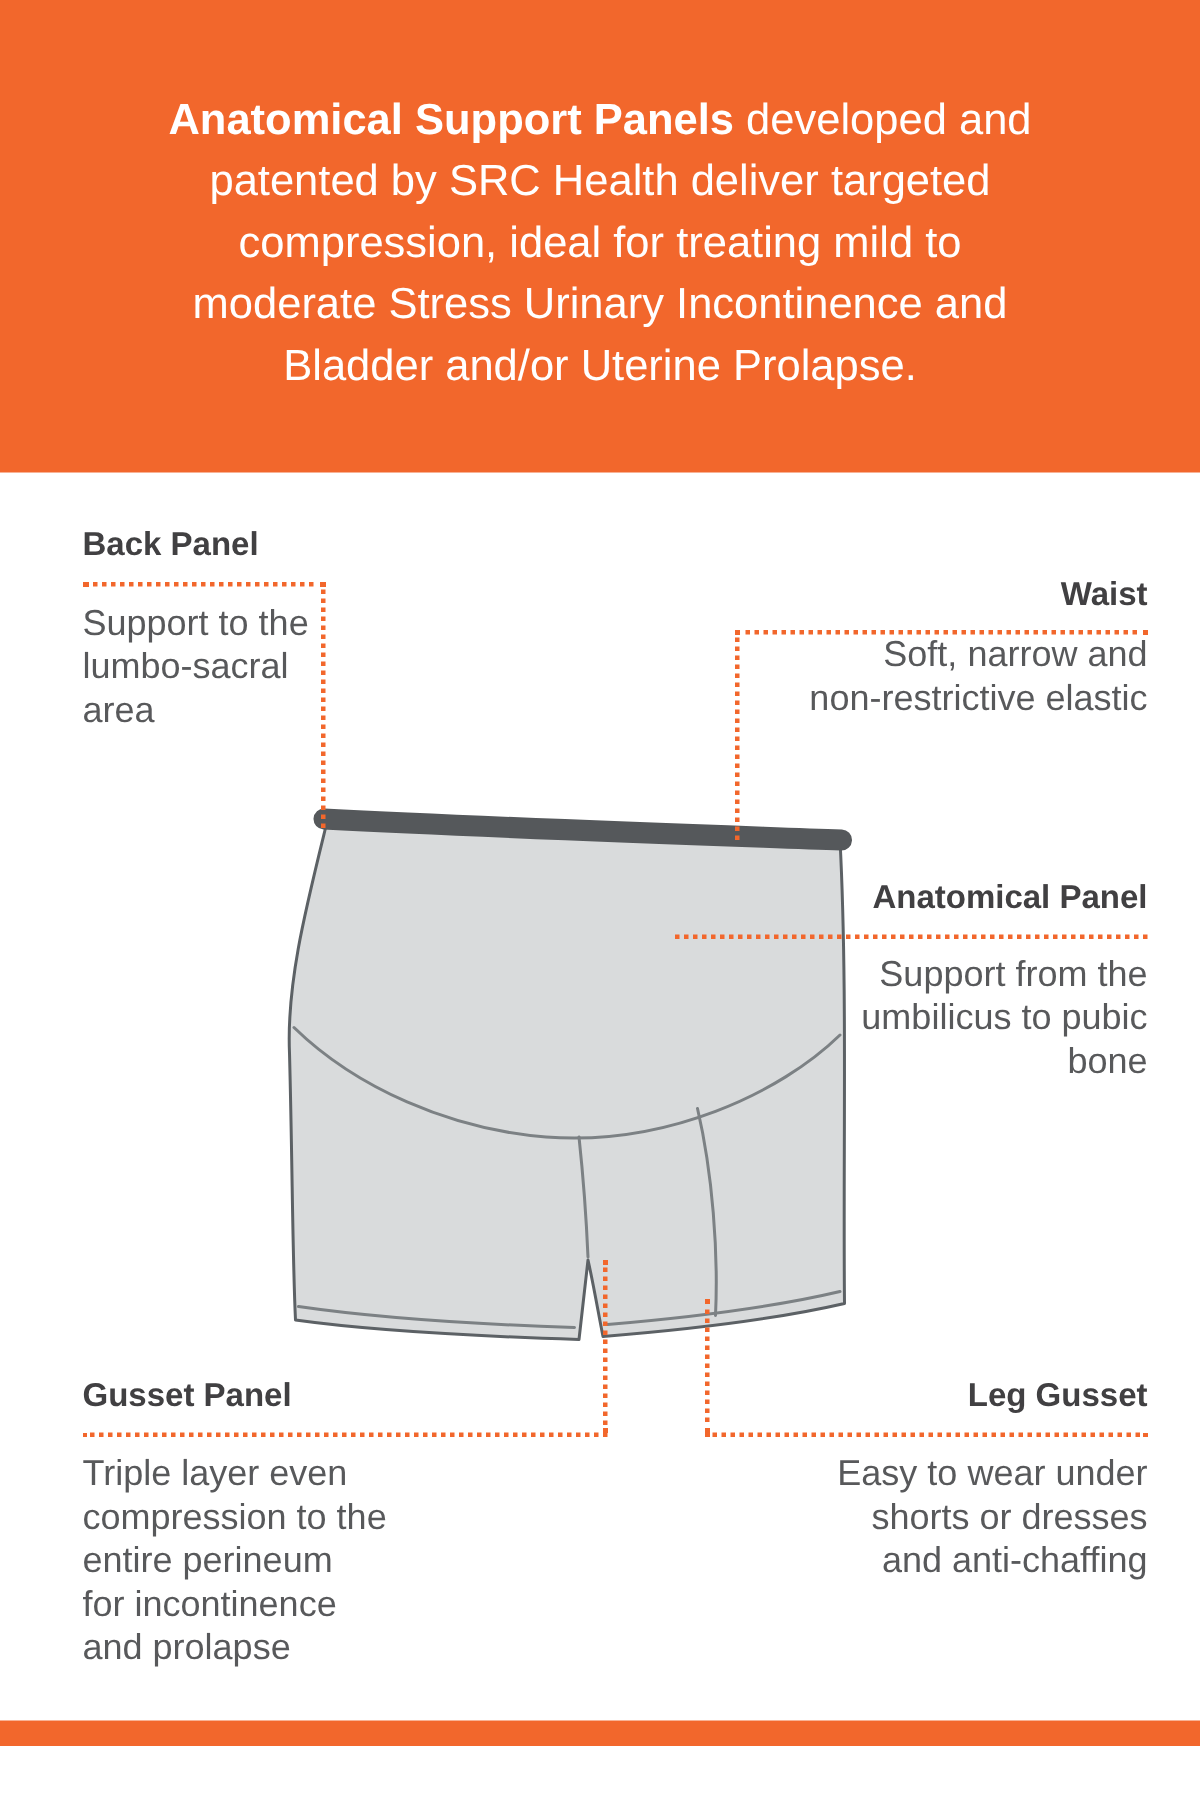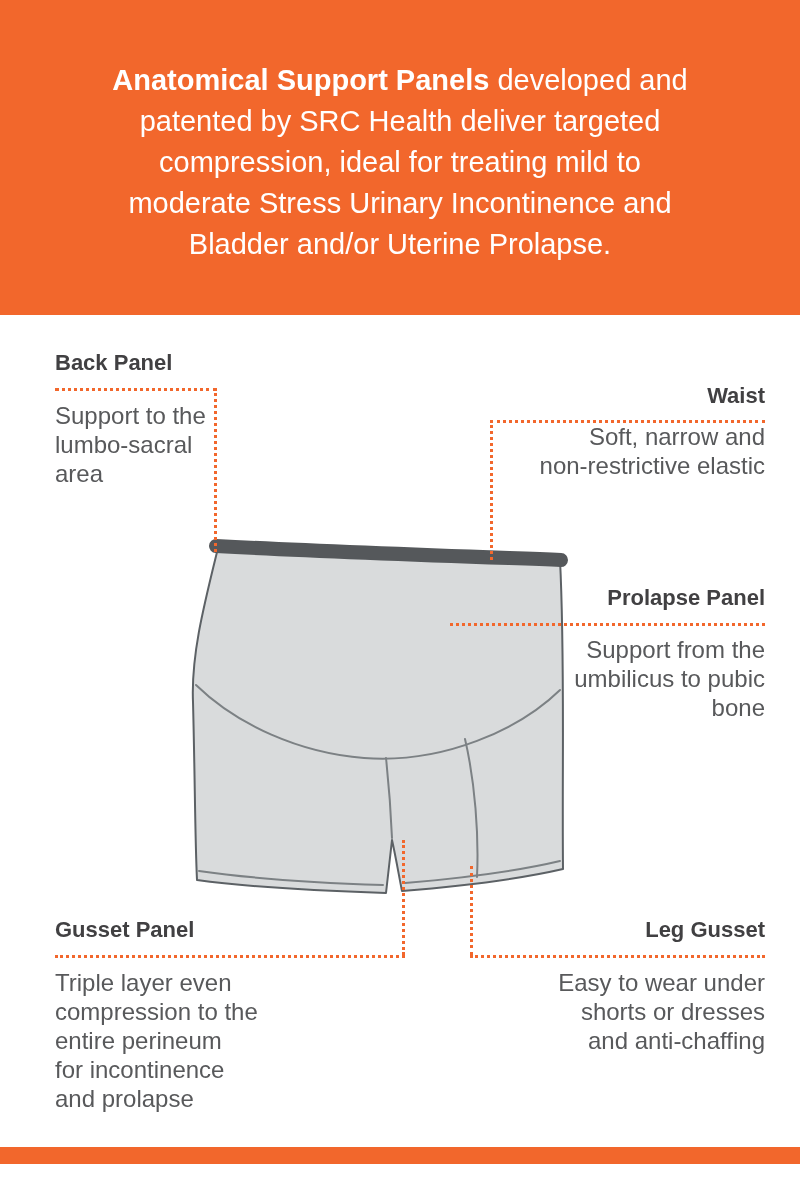--- a/index.html
+++ b/index.html
@@ -114,21 +114,21 @@
 
     <h2 class="title bp-title">Back Panel</h2>
     <p class="desc bp-desc">Support to the
 lumbo-sacral
 area</p>
 
     <h2 class="title w-title right">Waist</h2>
     <p class="desc w-desc right">Soft, narrow and
 non-restrictive elastic</p>
 
-    <h2 class="title ab-title right">Prolapse Panel</h2>
+    <h2 class="title ab-title right">Anatomical Panel</h2>
     <p class="desc ab-desc right">Support from the
 umbilicus to pubic
 bone</p>
 
     <h2 class="title g-title">Gusset Panel</h2>
     <p class="desc g-desc">Triple layer even
 compression to the
 entire perineum
 for incontinence
 and prolapse</p>

